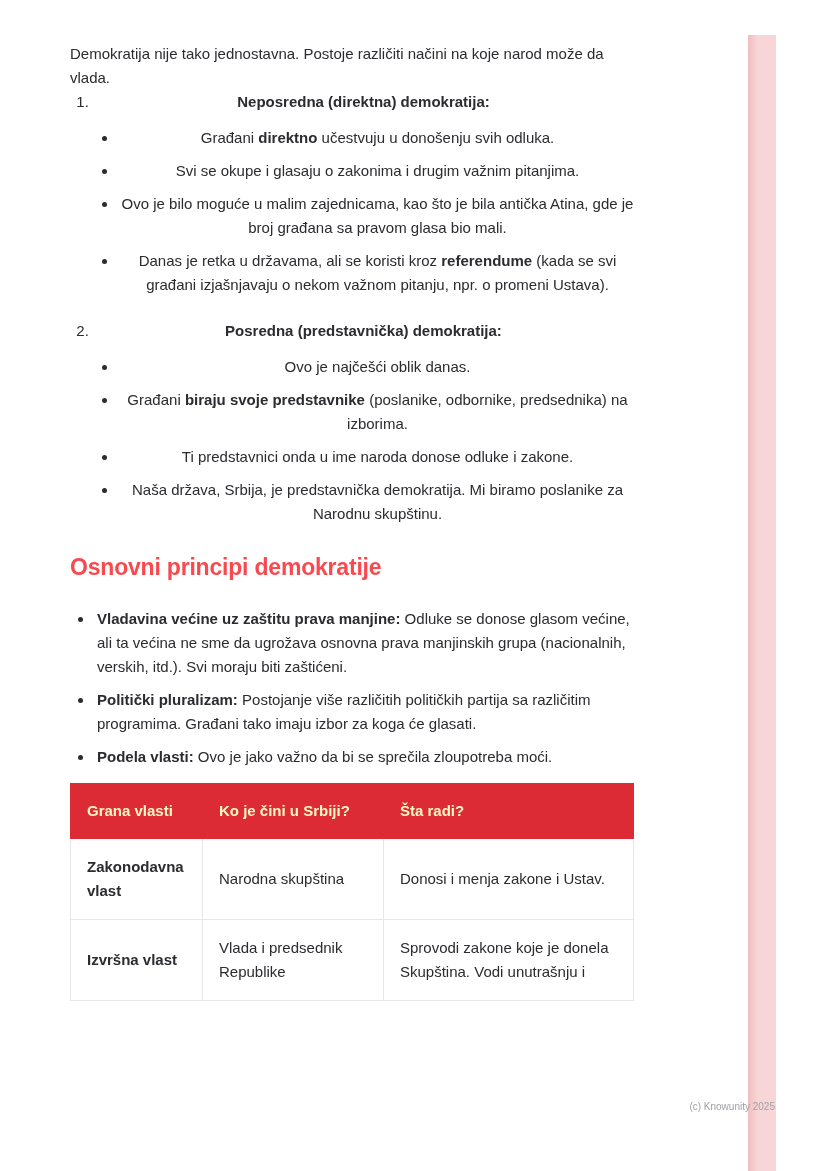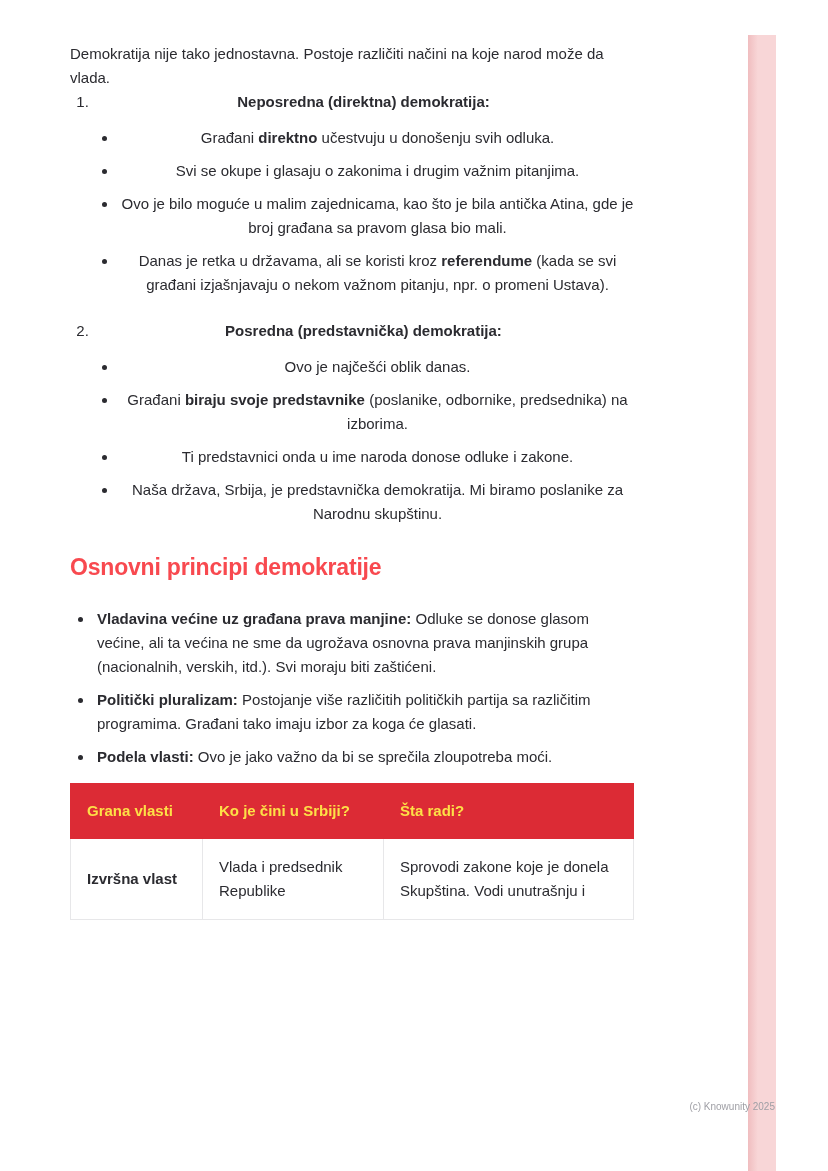--- a/index.html
+++ b/index.html
@@ -68,21 +68,21 @@
   table.gov-table {
     border-collapse: collapse;
     table-layout: fixed;
     width: 563px;
     margin-top: 14px;
     font-size: 15px;
   }
   table.gov-table th {
     background: var(--table_header, #dc2b35);
     border: 1px solid var(--table_header, #dc2b35);
-    color: #fde047;
+    color: #fef9c3;
     font-weight: 700;
     text-align: left;
     padding: 15px 16px;
     line-height: 1.6;
   }
   table.gov-table td {
     border: 1px solid var(--border, #e7e7e9);
     padding: 16px;
     vertical-align: middle;
     line-height: 1.6;
@@ -129,40 +129,45 @@
           <li><span>Ti predstavnici onda u ime naroda donose odluke i zakone.</span></li>
           <li><span>Naša država, Srbija, je predstavnička demokratija. Mi biramo poslanike za Narodnu skupštinu.</span></li>
         </ul>
       </li>
     </ol>
 
     <h2 class="heading">Osnovni principi demokratije</h2>
 
 
     <ul class="top-bullets">
-      <li><b>Vladavina većine uz građana prava manjine:</b><span> Odluke se donose glasom većine, ali ta većina ne sme da ugrožava osnovna prava manjinskih grupa (nacionalnih, verskih, itd.). Svi moraju biti zaštićeni.</span></li>
+      <li><b>Vladavina većine uz zaštitu prava manjine:</b><span> Odluke se donose glasom većine, ali ta većina ne sme da ugrožava osnovna prava manjinskih grupa (nacionalnih, verskih, itd.). Svi moraju biti zaštićeni.</span></li>
       <li><b>Politički pluralizam:</b><span> Postojanje više različitih političkih partija sa različitim programima. Građani tako imaju izbor za koga će glasati.</span></li>
       <li><b>Podela vlasti:</b><span> Ovo je jako važno da bi se sprečila zloupotreba moći.</span></li>
     </ul>
 
     <table class="gov-table">
       <colgroup>
         <col style="width:132px">
         <col style="width:181px">
         <col style="width:250px">
       </colgroup>
       <thead>
         <tr>
           <th>Grana vlasti</th>
           <th>Ko je čini u Srbiji?</th>
           <th>Šta radi?</th>
         </tr>
       </thead>
       <tbody>
         <tr>
+          <td class="cell-bold">Zakonodavna vlast</td>
+          <td>Narodna skupština</td>
+          <td>Donosi i menja zakone i Ustav.</td>
+        </tr>
+        <tr>
           <td class="cell-bold">Izvršna vlast</td>
           <td>Vlada i predsednik Republike</td>
           <td>Sprovodi zakone koje je donela Skupština. Vodi unutrašnju i</td>
         </tr>
       </tbody>
     </table>
 
   </div>
 
   <div class="watermark">(c) Knowunity 2025</div>

